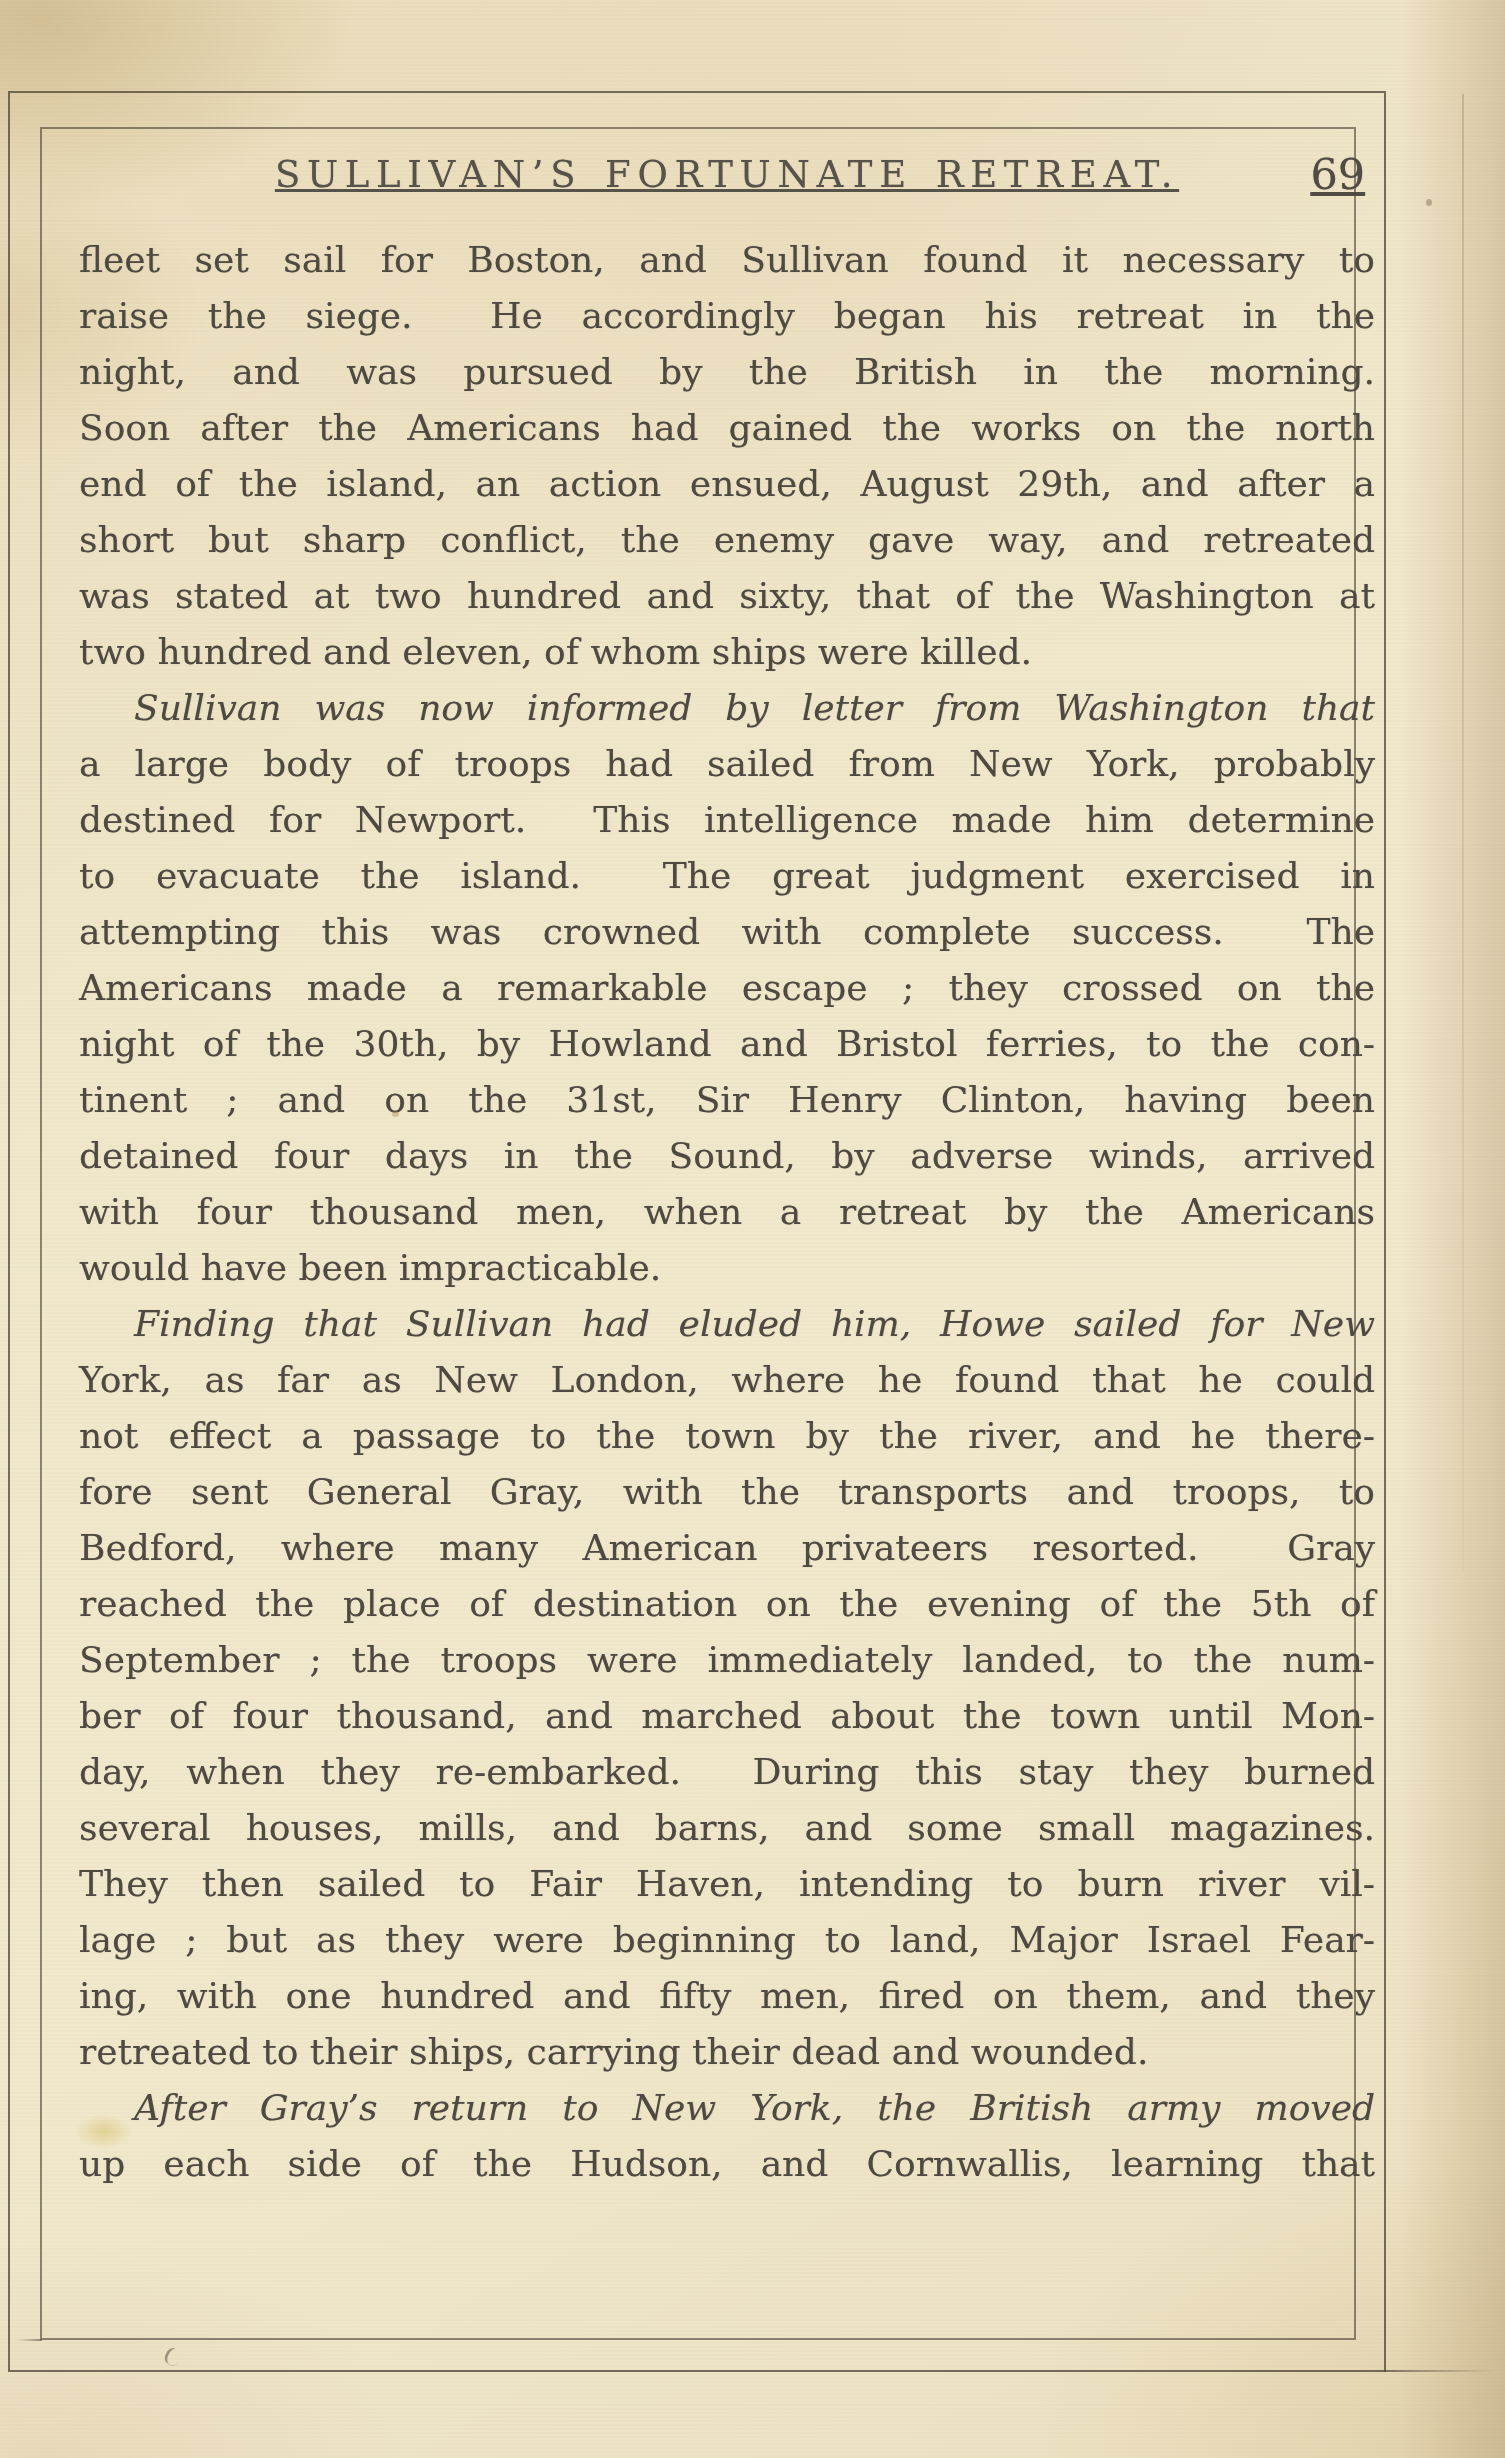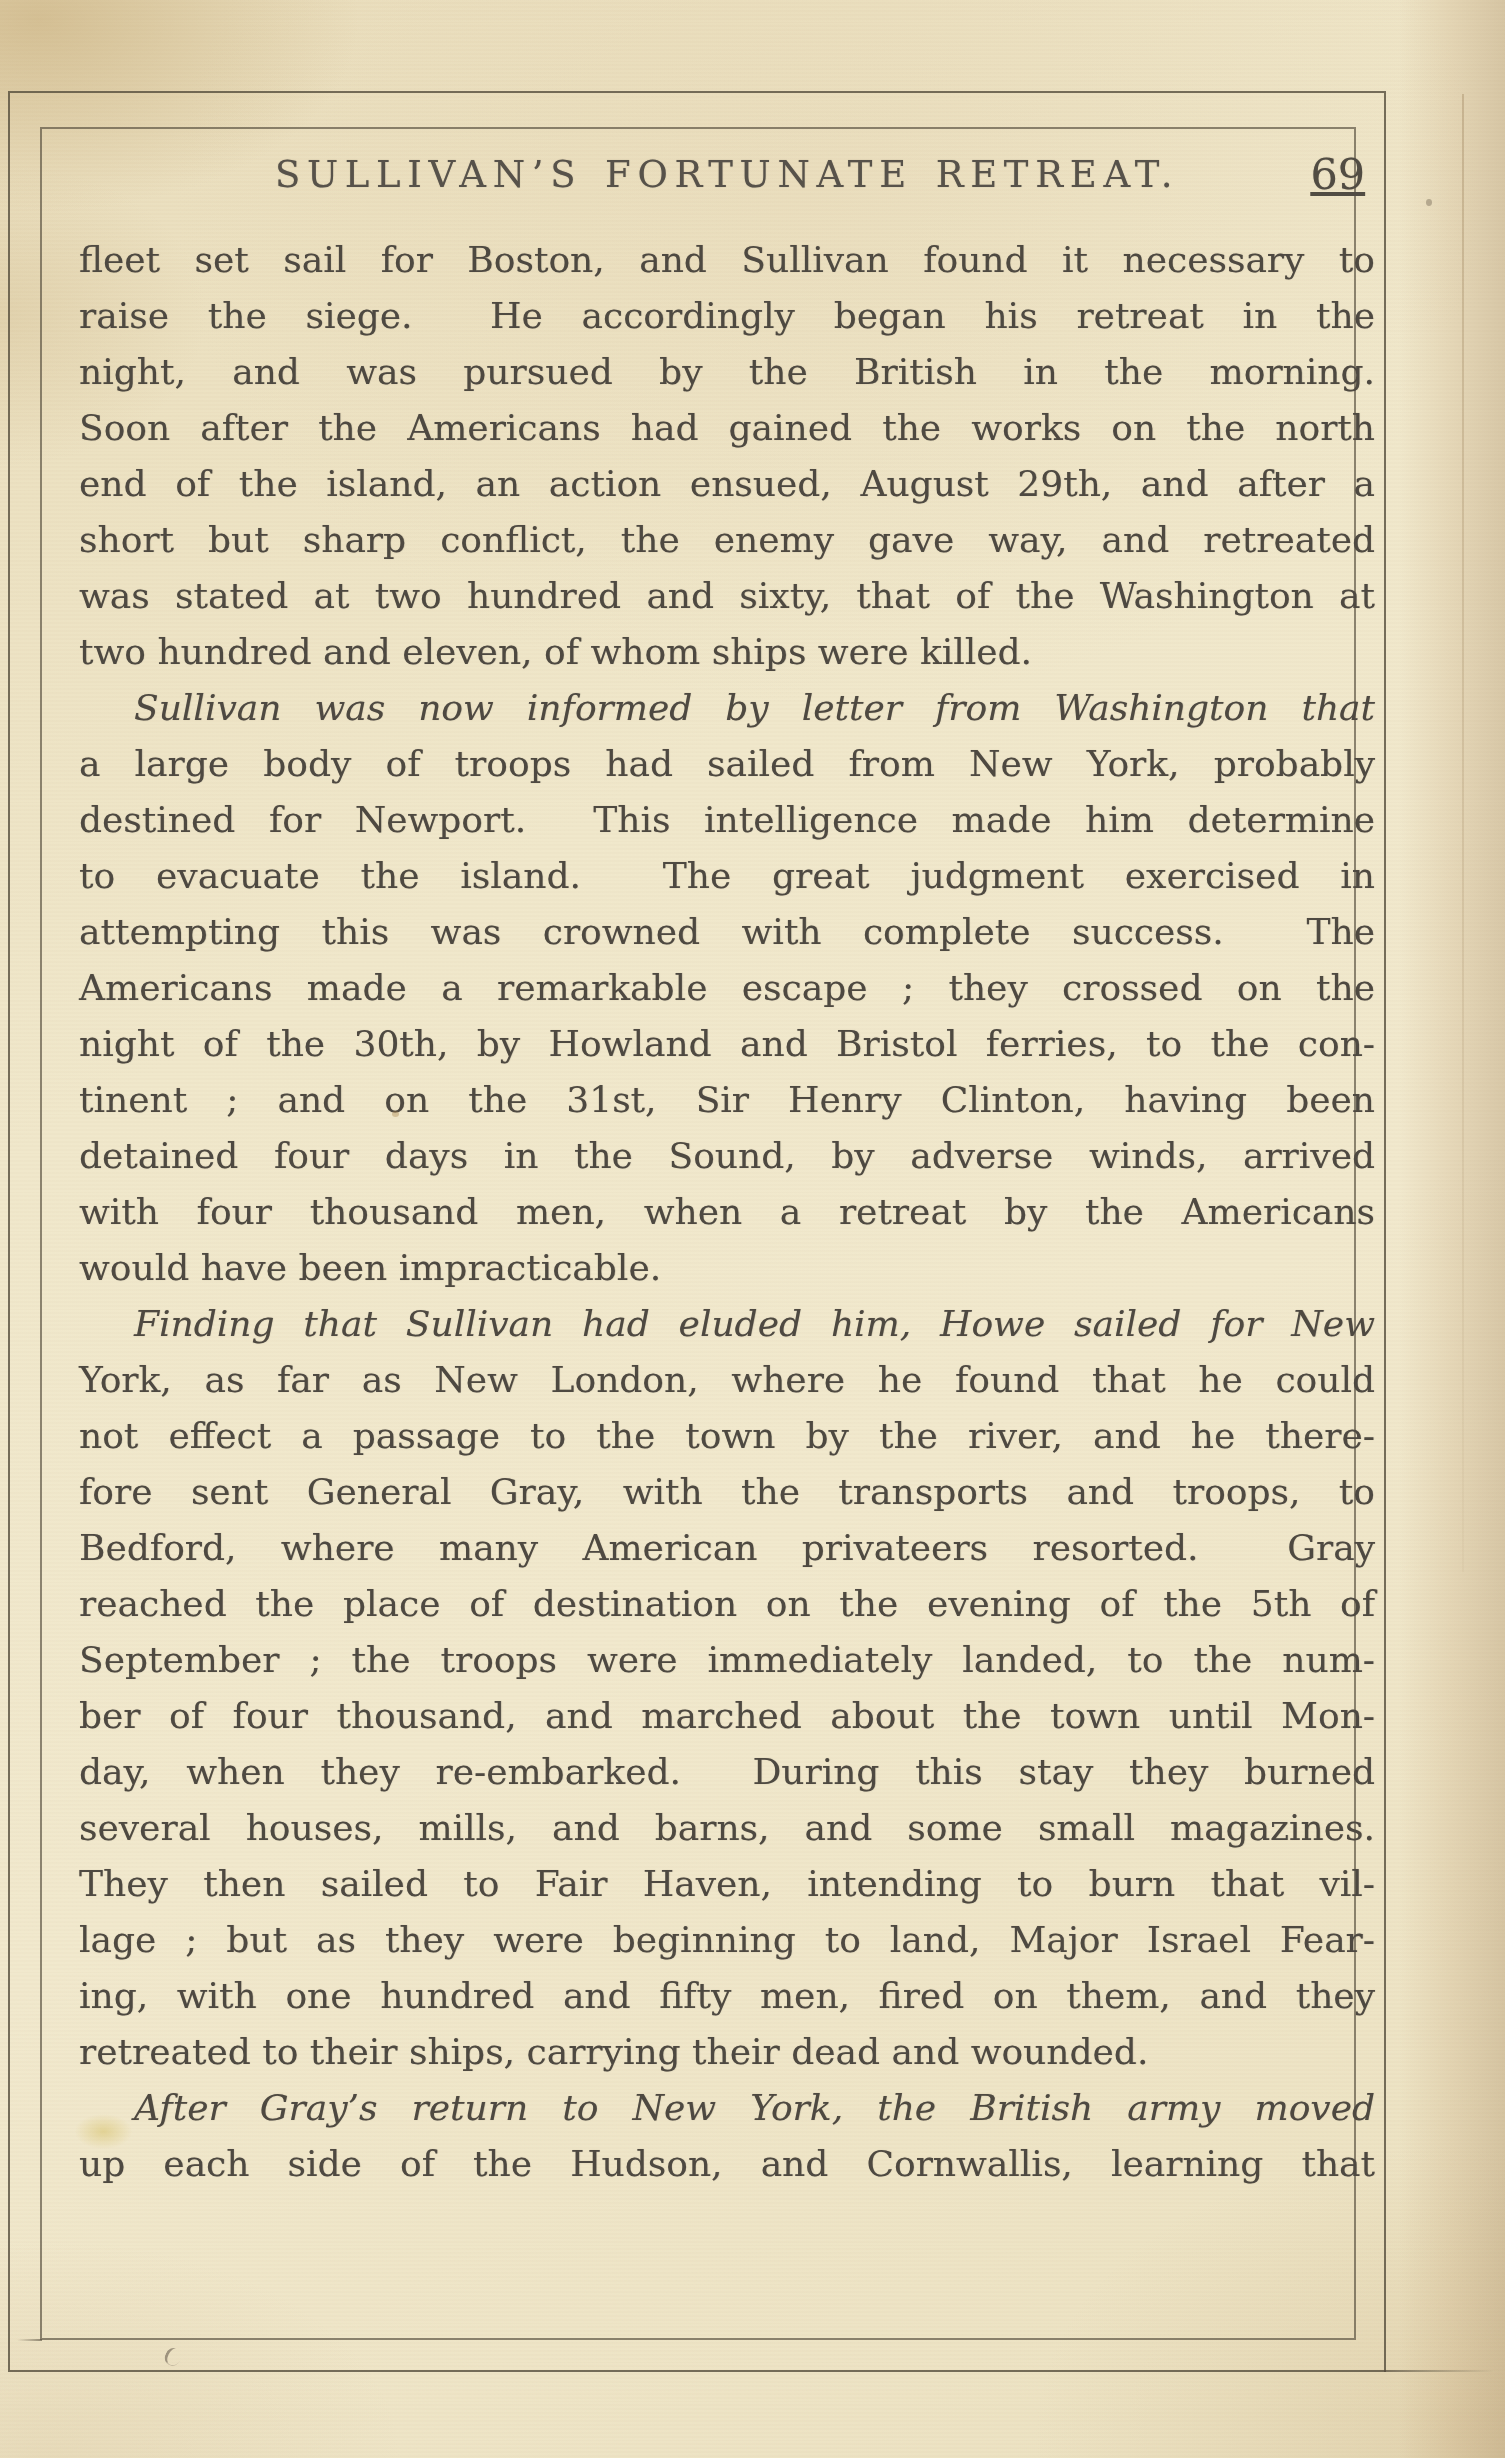--- a/index.html
+++ b/index.html
@@ -64,20 +64,21 @@
     text-align: center;
     line-height: 57px;
     white-space: nowrap;
   }
   .header .title {
     font-size: 37px;
     letter-spacing: 0.18em;
     word-spacing: 0.12em;
     color: #57524a;
     text-shadow: 0 0 1px rgba(87,82,74,0.45);
+    text-decoration: underline;
   }
   .header .pagenum {
     position: absolute;
     right: 9.9px; top: 0;
     font-size: 43px;
     line-height: 57px;
     color: #514c43;
     text-shadow: 0 0 1px rgba(81,76,67,0.45);
     text-decoration: underline;
   }
@@ -170,21 +171,21 @@
       <div class="line indent">Finding that Sullivan had eluded him, Howe sailed for New</div>
       <div class="line">York, as far as New London, where he found that he could</div>
       <div class="line">not effect a passage to the town by the river, and he there-</div>
       <div class="line">fore sent General Gray, with the transports and troops, to</div>
       <div class="line">Bedford, where many American privateers resorted.&nbsp; Gray</div>
       <div class="line">reached the place of destination on the evening of the 5th of</div>
       <div class="line">September ; the troops were immediately landed, to the num-</div>
       <div class="line">ber of four thousand, and marched about the town until Mon-</div>
       <div class="line">day, when they re-embarked.&nbsp; During this stay they burned</div>
       <div class="line">several houses, mills, and barns, and some small magazines.</div>
-      <div class="line">They then sailed to Fair Haven, intending to burn that vil-</div>
+      <div class="line">They then sailed to Fair Haven, intending to burn river vil-</div>
       <div class="line">lage ; but as they were beginning to land, Major Israel Fear-</div>
       <div class="line">ing, with one hundred and fifty men, fired on them, and they</div>
       <div class="line end">retreated to their ships, carrying their dead and wounded.</div>
       <div class="line indent">After Gray’s return to New York, the British army moved</div>
       <div class="line">up each side of the Hudson, and Cornwallis, learning that</div>
     </div>
 
   <div class="stain-yellow"></div>
   <div class="ink-mark"></div>
   <div class="speck-1"></div>

